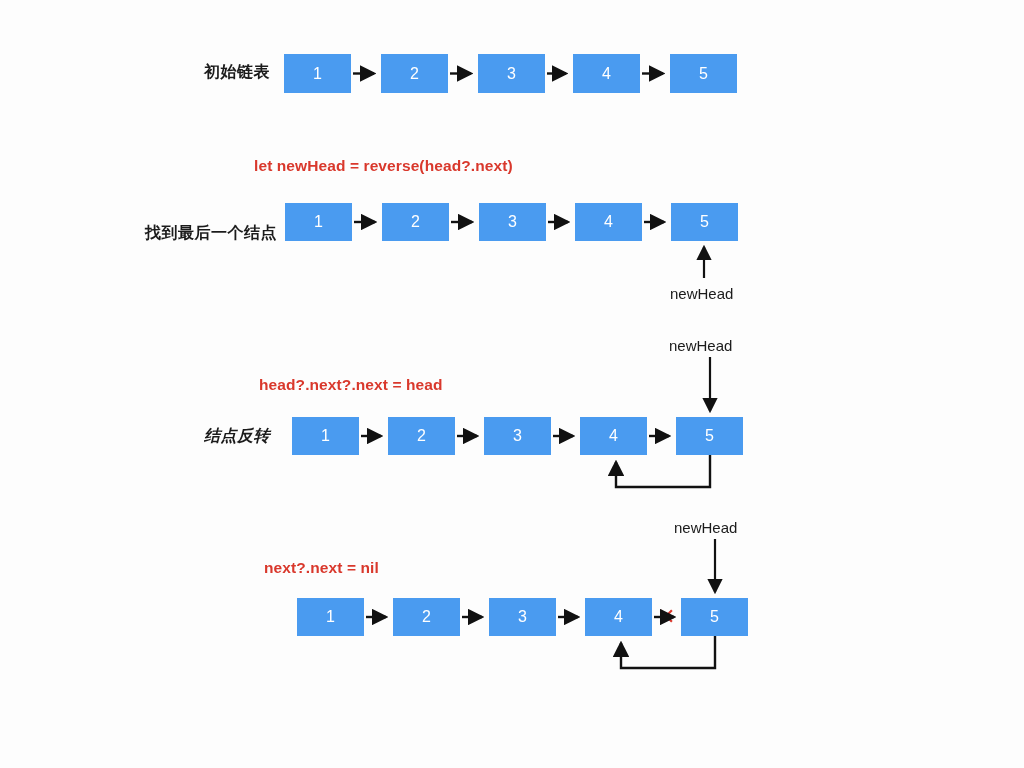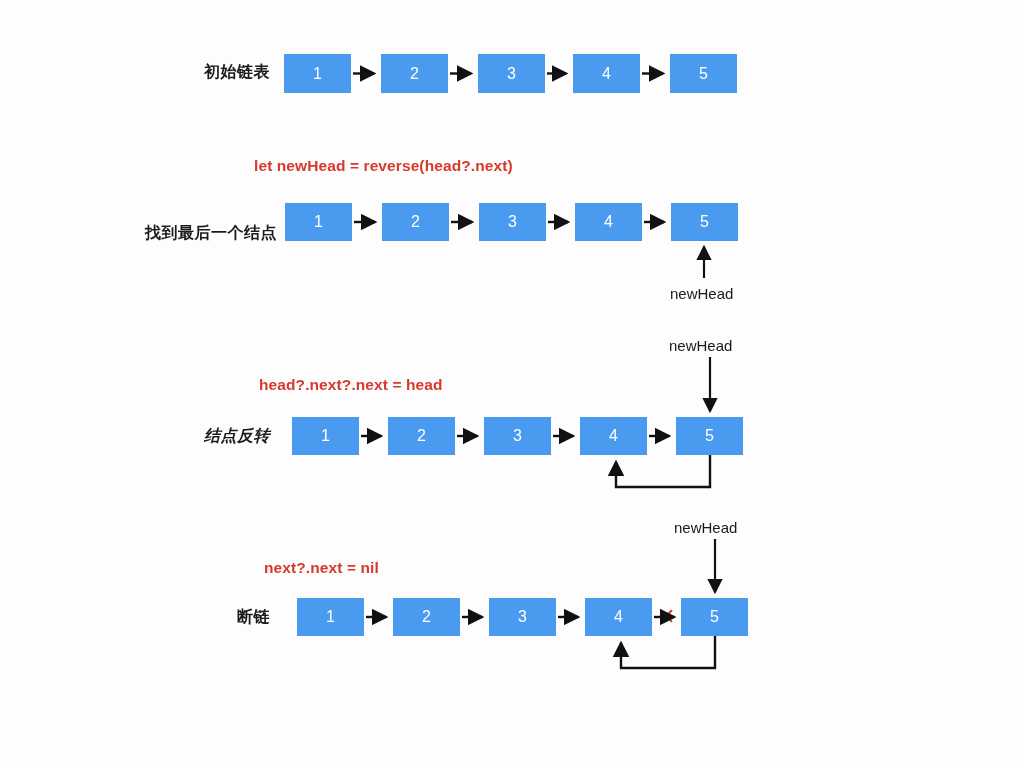--- a/index.html
+++ b/index.html
@@ -103,21 +103,20 @@
   <div class="node-box" style="left:292px; top:417px; width:67px; height:38px;">1</div>
   <div class="node-box" style="left:388px; top:417px; width:67px; height:38px;">2</div>
   <div class="node-box" style="left:484px; top:417px; width:67px; height:38px;">3</div>
   <div class="node-box" style="left:580px; top:417px; width:67px; height:38px;">4</div>
   <div class="node-box" style="left:676px; top:417px; width:67px; height:38px;">5</div>
 
   <div class="ptr-label" style="left:674px; top:519px;">newHead</div>
 
   <div class="code-label" style="left:264px; top:559px;">next?.next = nil</div>
 
-  <div class="row-label" style="left:110px; top:607px; width:160px;">断链</div>
 
   <div class="node-box" style="left:297px; top:598px; width:67px; height:38px;">1</div>
   <div class="node-box" style="left:393px; top:598px; width:67px; height:38px;">2</div>
   <div class="node-box" style="left:489px; top:598px; width:67px; height:38px;">3</div>
   <div class="node-box" style="left:585px; top:598px; width:67px; height:38px;">4</div>
   <div class="node-box" style="left:681px; top:598px; width:67px; height:38px;">5</div>
 
   <div class="xmark" style="left:657px; top:606px;">✕</div>
 
   <svg class="overlay" viewBox="0 0 1024 768" xmlns="http://www.w3.org/2000/svg">

